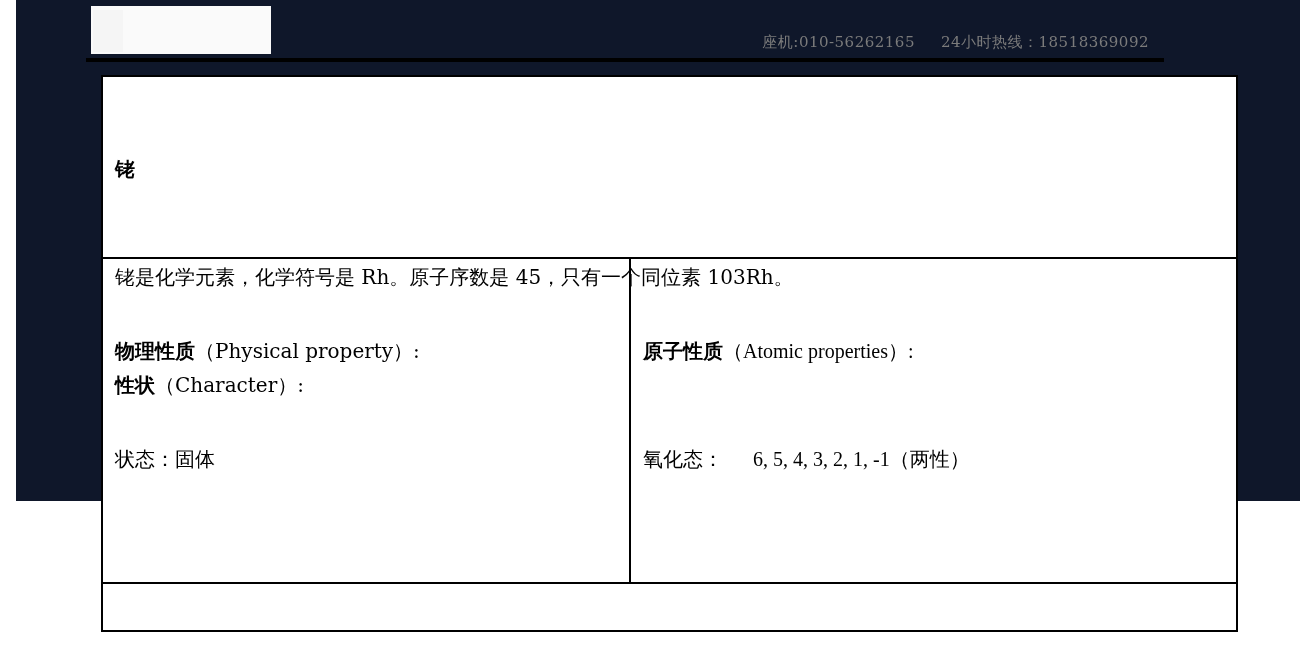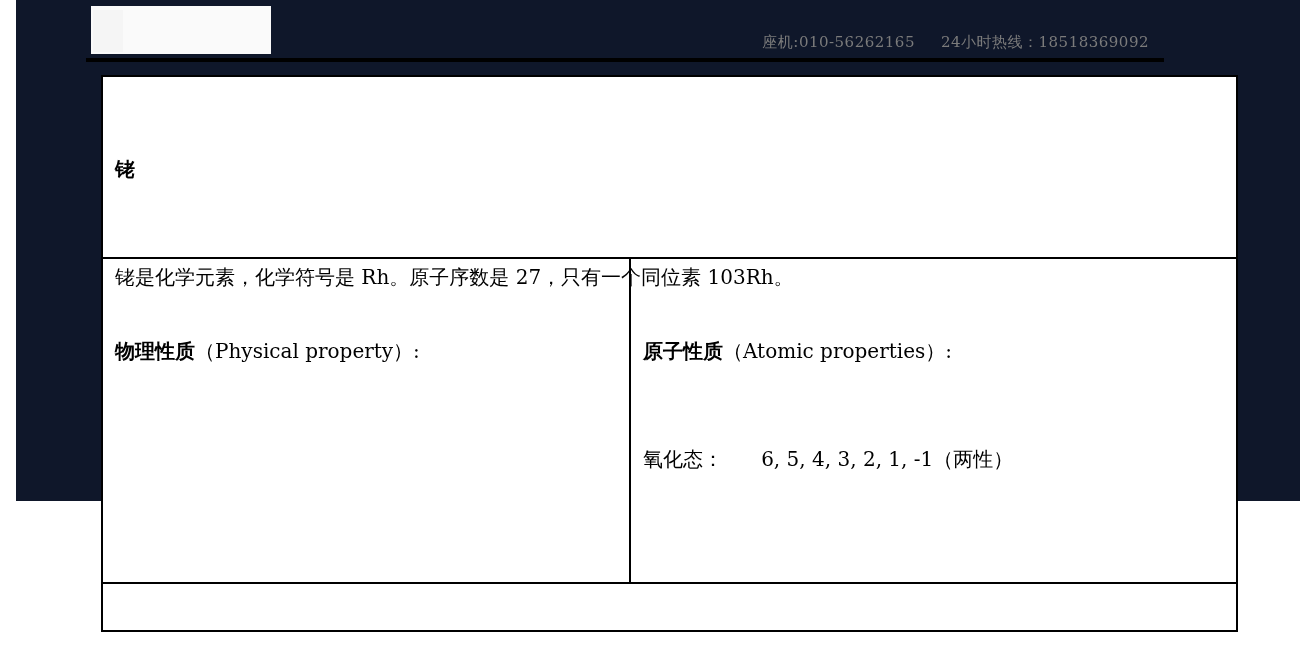--- a/index.html
+++ b/index.html
@@ -77,20 +77,21 @@
   }
   .mid-left {
     width: 528px;
     box-sizing: border-box;
     border-right: 2px solid #000000;
     padding: 2px 10px 0 12px;
   }
   .mid-right {
     flex: 1;
     padding: 2px 10px 3px 12px;
+    font-family: Liberation Serif, serif;
   }
   .sec-bottom {
     height: 46px;
     padding: 5px 14px 0 12px;
   }
   .line { white-space: pre-wrap; }
   .b { font-weight: bold; }
 </style>
 </head>
 <body>
@@ -102,27 +103,29 @@
   </div>
 
   <div class="header-contact"><span>座机:</span><span>010-56262165</span><span class="gap"></span><span>24小时热线：</span><span>18518369092</span></div>
 
   <div class="header-rule"></div>
 
   <div class="doc-table">
 
     <div class="sec sec-top">
       <div class="line b">铑</div>
-      <div class="line">铑是化学元素，化学符号是 Rh。原子序数是 27，只有一个同位素 103Rh。</div>
+      <div class="line">铑是化学元素，化学符号是 Rh。原子序数是 45，只有一个同位素 103Rh。</div>
+      <div class="line"><span class="b">性状</span><span>（Character）:</span></div>
     </div>
 
     <div class="sec sec-mid">
 
       <div class="mid-left">
         <div class="line"><span class="b">物理性质</span><span>（Physical property）:</span></div>
+        <div class="line">状态：固体</div>
         
         
         
         
         
         
       </div>
 
       <div class="mid-right">
         <div class="line"><span class="b">原子性质</span><span>（Atomic properties）:</span></div>

